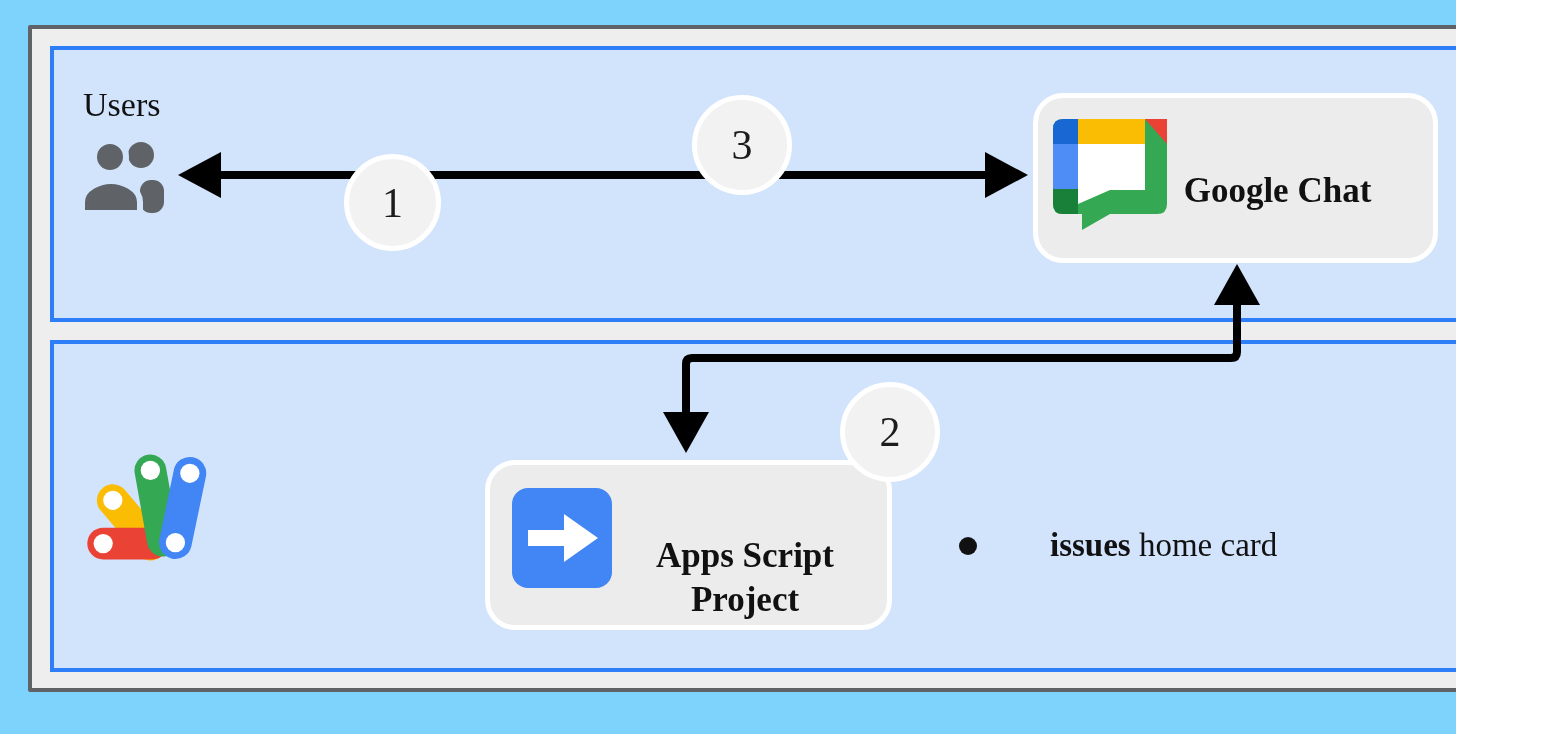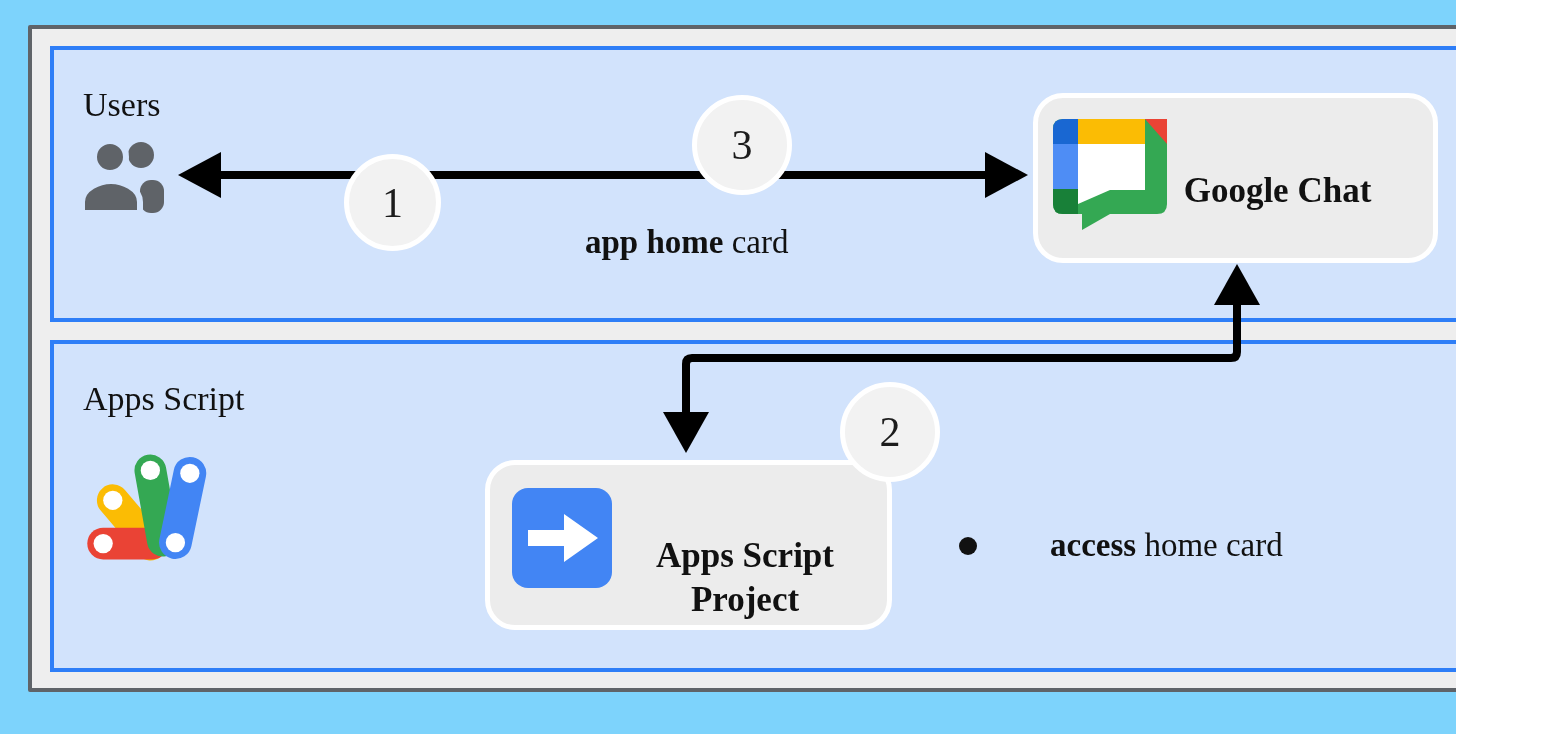--- a/index.html
+++ b/index.html
@@ -53,32 +53,28 @@
 <body>
 
 <div id="canvas">
 
   <div id="outer-frame" class="abs"></div>
 
   <div id="users-section" class="abs section-box"></div>
   <div id="apps-script-section" class="abs section-box"></div>
 
   <div class="abs section-label" style="left:83px;top:86px;">Users</div>
-  <div class="abs section-label" style="left:83px;top:380px;">Apps Script</div>
 
   <svg class="abs icon-layer" style="left:78px;top:140px;" width="98" height="74" viewBox="0 0 98 74">
     <circle cx="63" cy="15" r="13" fill="#5f6368"></circle>
     <rect x="62" y="40" width="24" height="33" rx="11" fill="#5f6368"></rect>
     <circle cx="32" cy="17" r="16" fill="#5f6368" stroke="#d2e3fc" stroke-width="6"></circle>
     <path d="M4 73 V62 C4 48 22 41 33 41 C44 41 62 48 62 62 V73 Z" fill="#5f6368" stroke="#d2e3fc" stroke-width="6"></path>
   </svg>
 
-  <div class="abs edge-label" style="left:585px;top:224px;">
-    <b>app home</b><span> card</span>
-  </div>
 
   <div id="google-chat-node" class="abs node"></div>
   <svg class="abs" style="left:1053px;top:119px;z-index:5;" width="114" height="111" viewBox="0 0 114 111">
     <path d="M10 0 L114 0 L114 85 Q114 95 104 95 L10 95 Q0 95 0 85 L0 10 Q0 0 10 0 Z" fill="#34a853"></path>
     <polygon points="29,95 29,111 57,95" fill="#34a853"></polygon>
     <path d="M0 70 H25 V95 H10 Q0 95 0 85 Z" fill="#188038"></path>
     <rect x="0" y="25" width="25" height="45" fill="#4e8df5"></rect>
     <path d="M10 0 H25 V25 H0 V10 Q0 0 10 0 Z" fill="#1967d2"></path>
     <rect x="25" y="0" width="67" height="25" fill="#fbbc04"></rect>
     <polygon points="92,0 114,0 114,25" fill="#ea4335"></polygon>
@@ -100,21 +96,21 @@
     <line x1="112" y1="24" x2="97" y2="96" stroke="#4285f4" stroke-width="34" stroke-linecap="round"></line>
     <circle cx="32" cy="52" r="10" fill="#ffffff"></circle>
     <circle cx="22" cy="97" r="10" fill="#ffffff"></circle>
     <circle cx="71" cy="21" r="10" fill="#ffffff"></circle>
     <circle cx="112" cy="24" r="10" fill="#ffffff"></circle>
     <circle cx="97" cy="96" r="10" fill="#ffffff"></circle>
   </svg>
 
   <div class="abs bullet-row" style="left:959px;top:527px;">
     <span class="bullet-dot"></span>
-    <span class="bullet-text"><b>access</b><span> home card</span></span>
+    <span class="bullet-text"><b>issues</b><span> home card</span></span>
   </div>
 
   <svg id="arrow-layer" class="abs">
 
     <g>
       <line x1="214" y1="175" x2="992" y2="175" stroke="#000000" stroke-width="8"></line>
       <polygon points="178,175 221,152 221,198" fill="#000000"></polygon>
       <polygon points="1028,175 985,152 985,198" fill="#000000"></polygon>
     </g>
 

